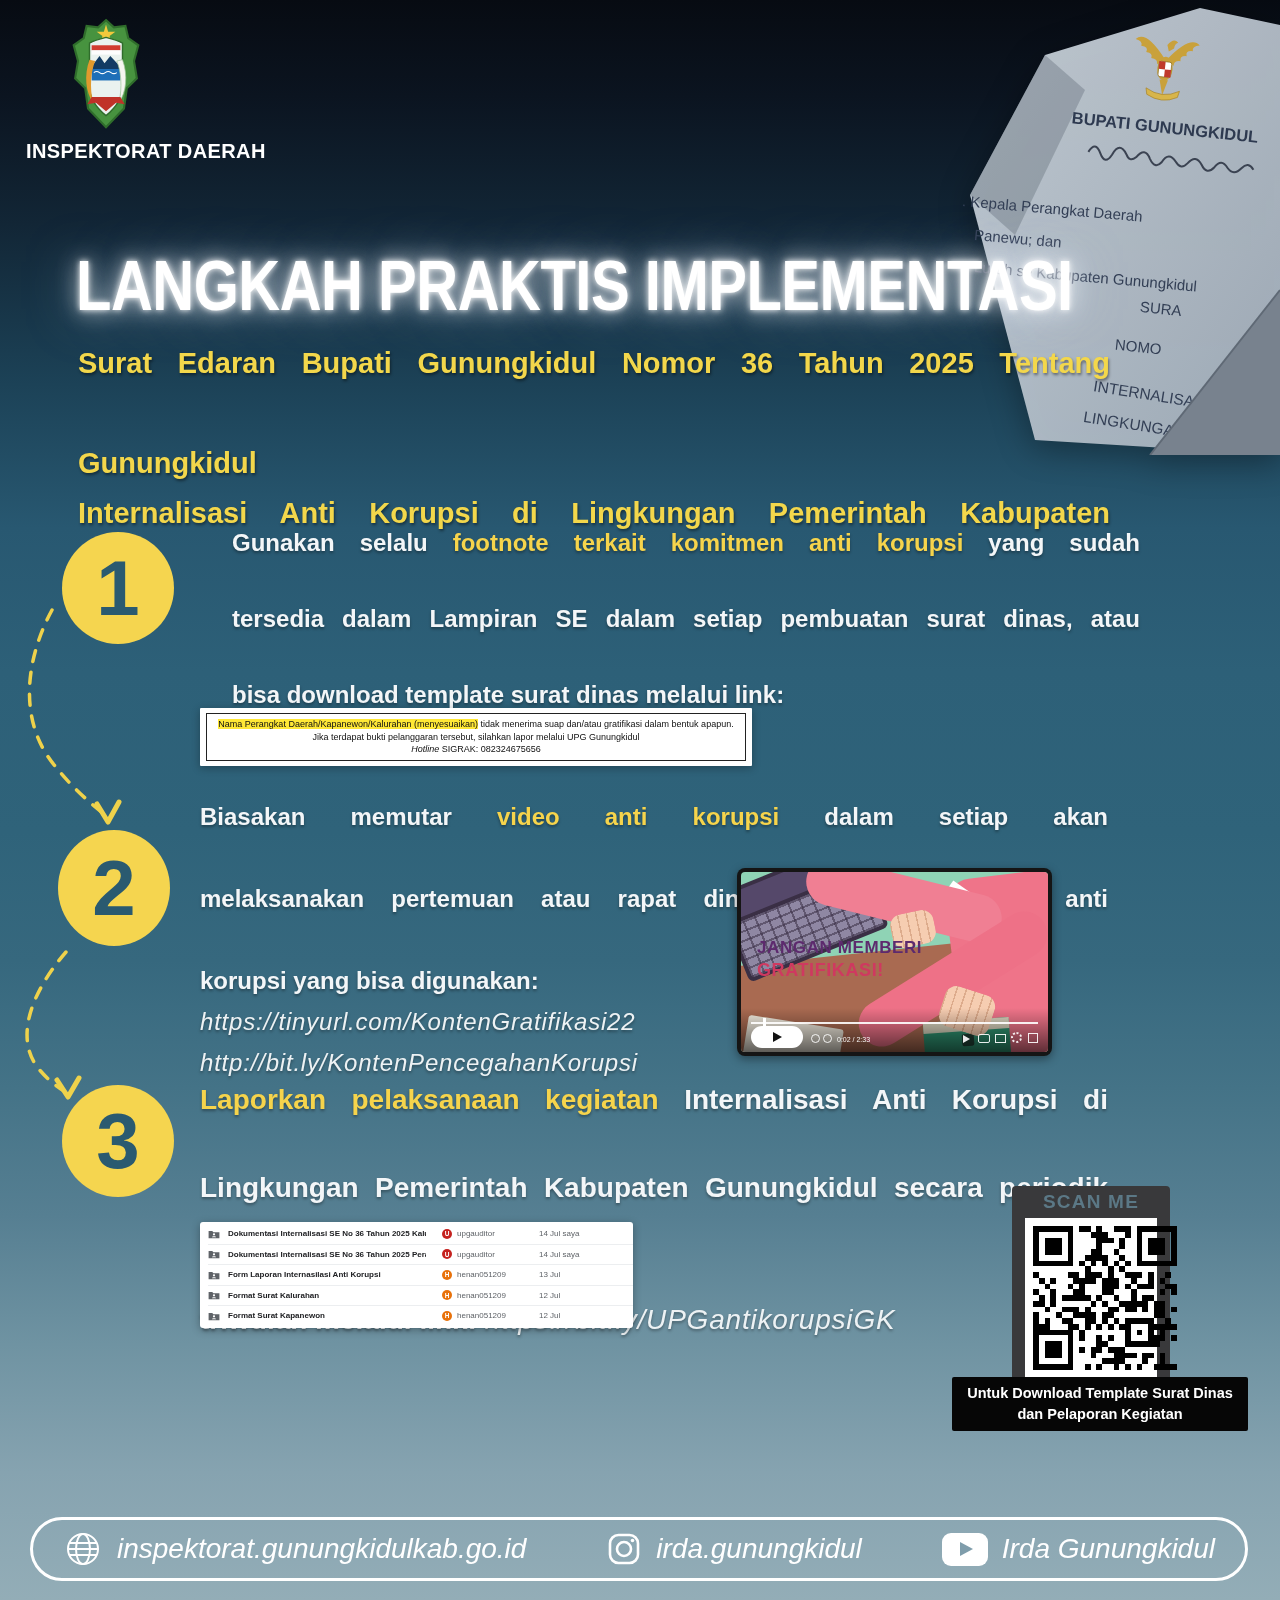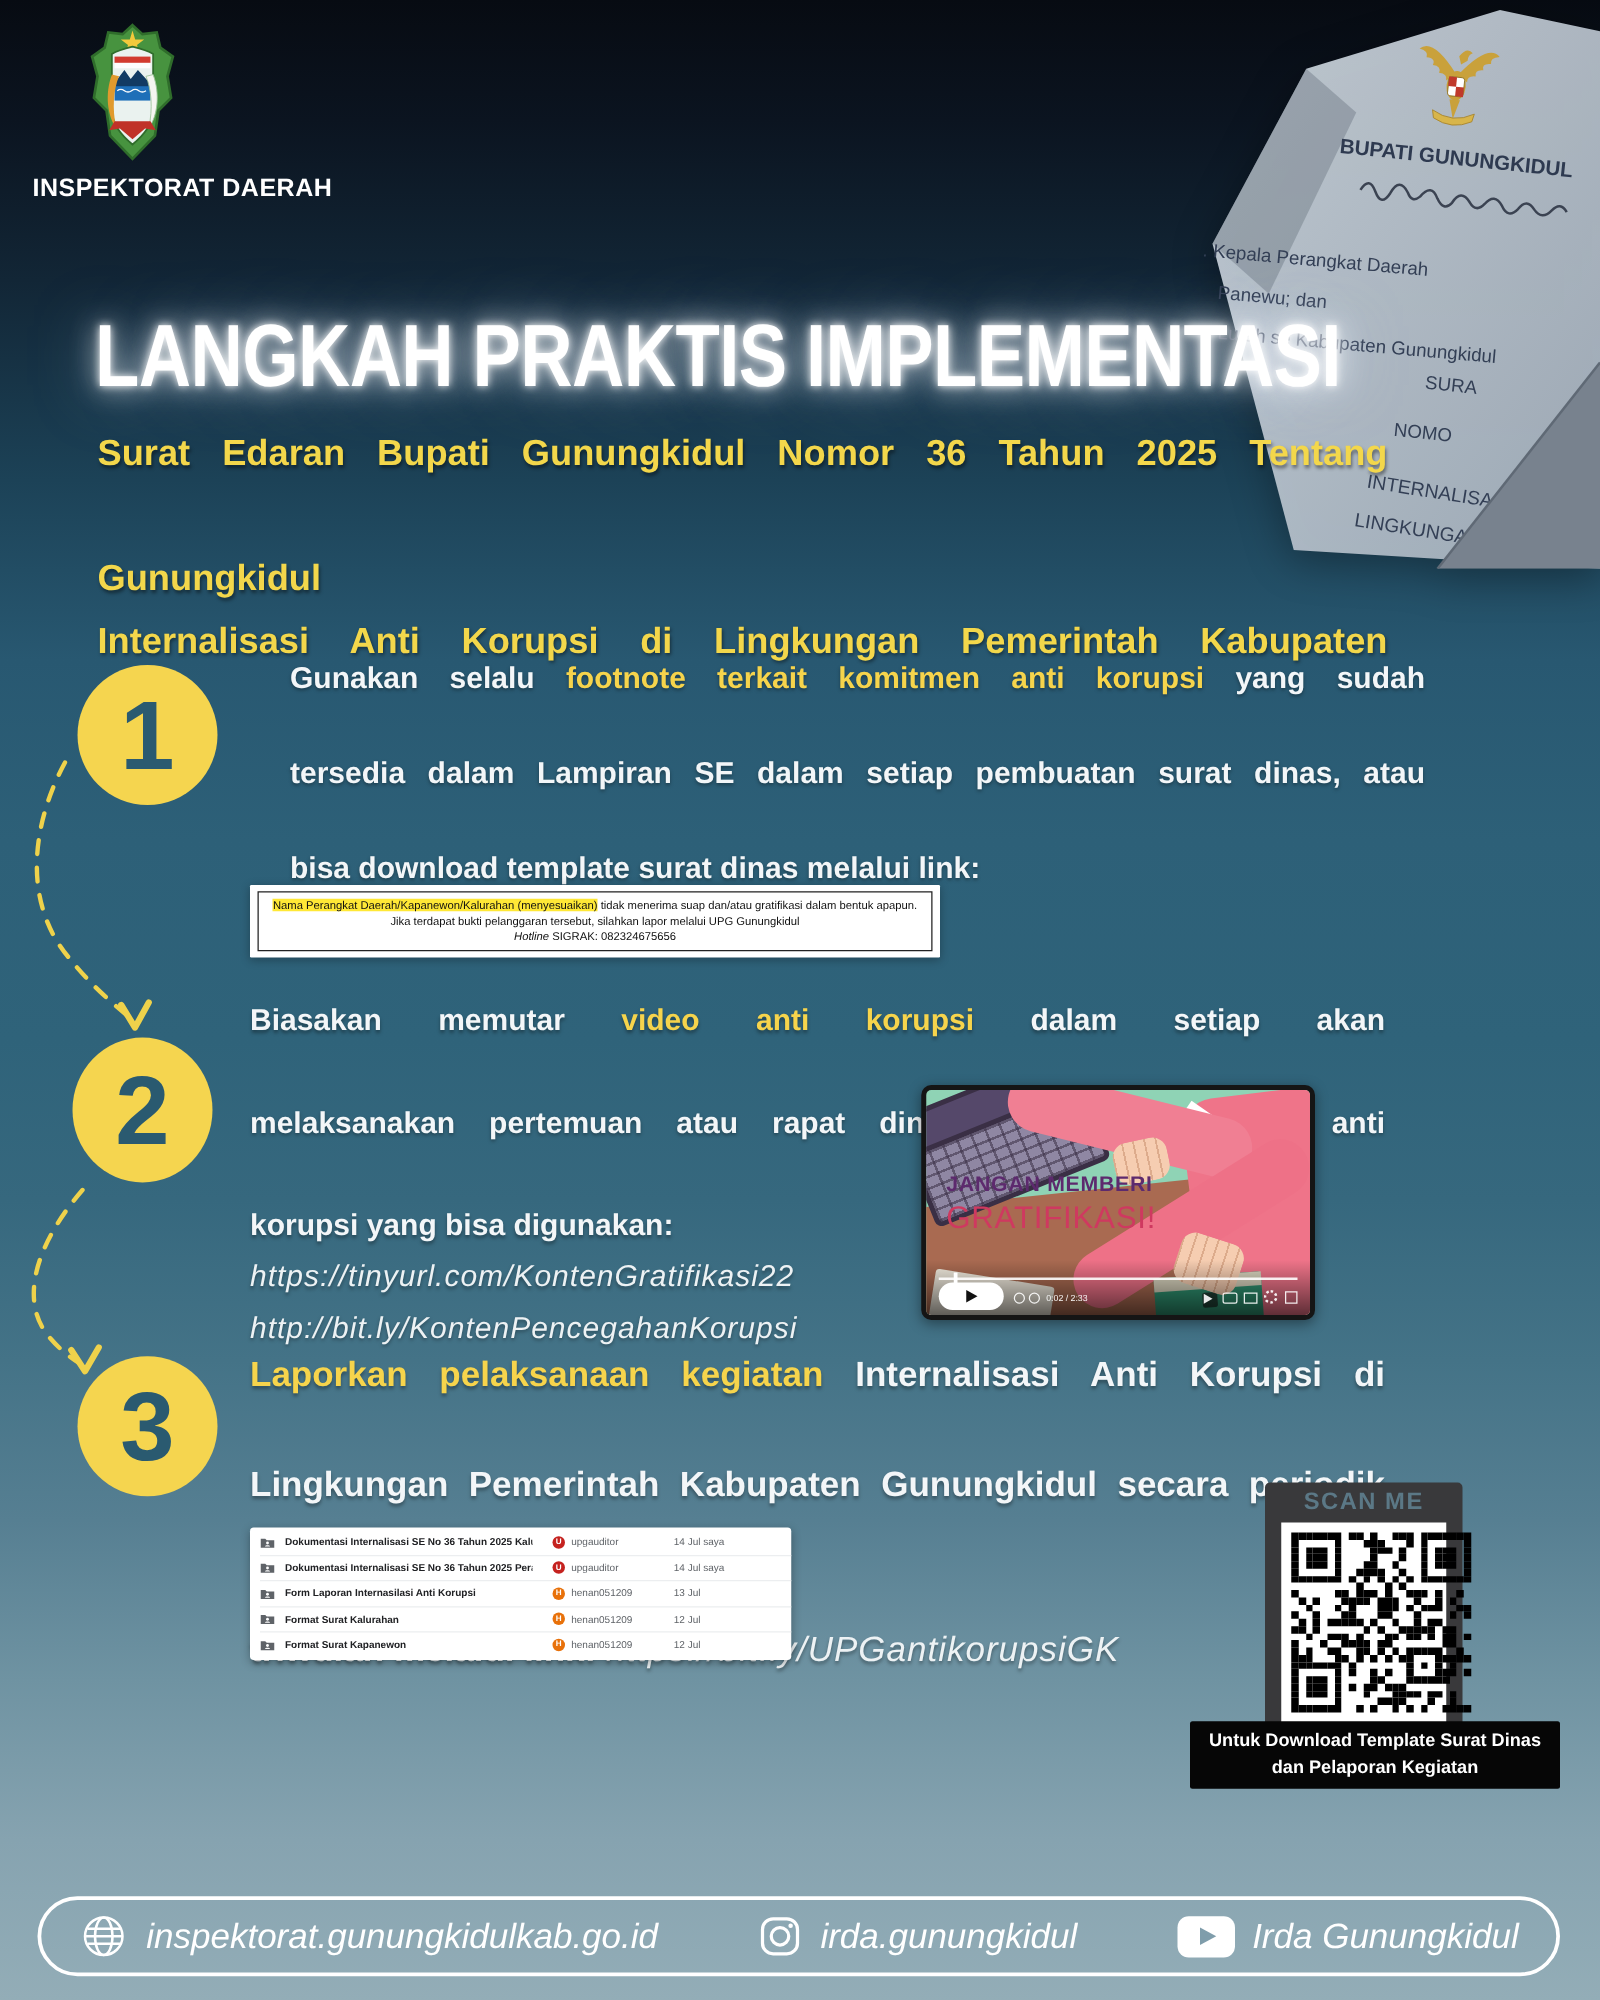--- a/index.html
+++ b/index.html
@@ -65,21 +65,21 @@
   .v-arm1{position:absolute;right:44px;top:4px;width:200px;height:48px;background:#f07f93;border-radius:26px;transform:rotate(14deg);}
   .v-arm2{position:absolute;right:-12px;top:84px;width:214px;height:46px;background:#ee7187;border-radius:24px;transform:rotate(-32deg);}
   .hand{position:absolute;background:#f6cdb1;border-radius:12px;
     background-image:repeating-linear-gradient(90deg,rgba(190,130,95,.45) 0 1.5px,transparent 1.5px 9px);}
   .v-hand1{left:150px;top:40px;width:44px;height:34px;transform:rotate(-12deg);}
   .v-hand2{left:200px;top:118px;width:52px;height:42px;transform:rotate(18deg);}
   .v-box{position:absolute;left:183px;top:148px;width:86px;height:38px;background:#2f9472;border-radius:3px;transform:rotate(-4deg);}
   .v-box::before{content:"";position:absolute;left:0;right:0;top:0;height:11px;background:#d8d3bd;}
   .v-box::after{content:"";position:absolute;left:38px;top:14px;width:12px;height:12px;background:#1d2a26;border-radius:2px;opacity:.8;}
   .v-cap1{position:absolute;left:16px;top:66px;font-size:17px;font-weight:800;letter-spacing:.6px;color:#5d2a6e;}
-  .v-cap2{position:absolute;left:16px;top:88px;font-size:25px;font-weight:400;letter-spacing:.6px;color:#cf3960;}
+  .v-cap2{position:absolute;left:16px;top:88px;font-size:18px;font-weight:700;letter-spacing:.6px;color:#cf3960;}
   .v-controls{position:absolute;left:0;right:0;bottom:0;height:44px;background:linear-gradient(180deg,transparent,rgba(0,0,0,.6));}
   .v-progress{position:absolute;left:10px;right:10px;bottom:28px;height:2px;background:rgba(255,255,255,.9);}
   .v-tick{position:absolute;left:22px;bottom:24px;width:2.5px;height:10px;background:#fff;}
   .v-play{position:absolute;left:10px;bottom:4px;width:52px;height:22px;background:#fff;border-radius:12px;display:flex;align-items:center;justify-content:center;}
   .v-play i{width:0;height:0;border-left:9px solid #111;border-top:5.5px solid transparent;border-bottom:5.5px solid transparent;display:block;}
   .v-time{position:absolute;left:96px;bottom:9px;color:#fff;font-size:7px;opacity:.95;}
   .mico{position:absolute;bottom:9px;opacity:.9;}
   .ico-dot{width:7px;height:7px;border-radius:50%;border:1.5px solid #fff;}
   .ico-vol{width:0;height:0;border:4.5px solid transparent;border-left:7px solid #fff;}
   .ico-cc{width:10px;height:7px;border:1.5px solid #fff;border-radius:2px;}

